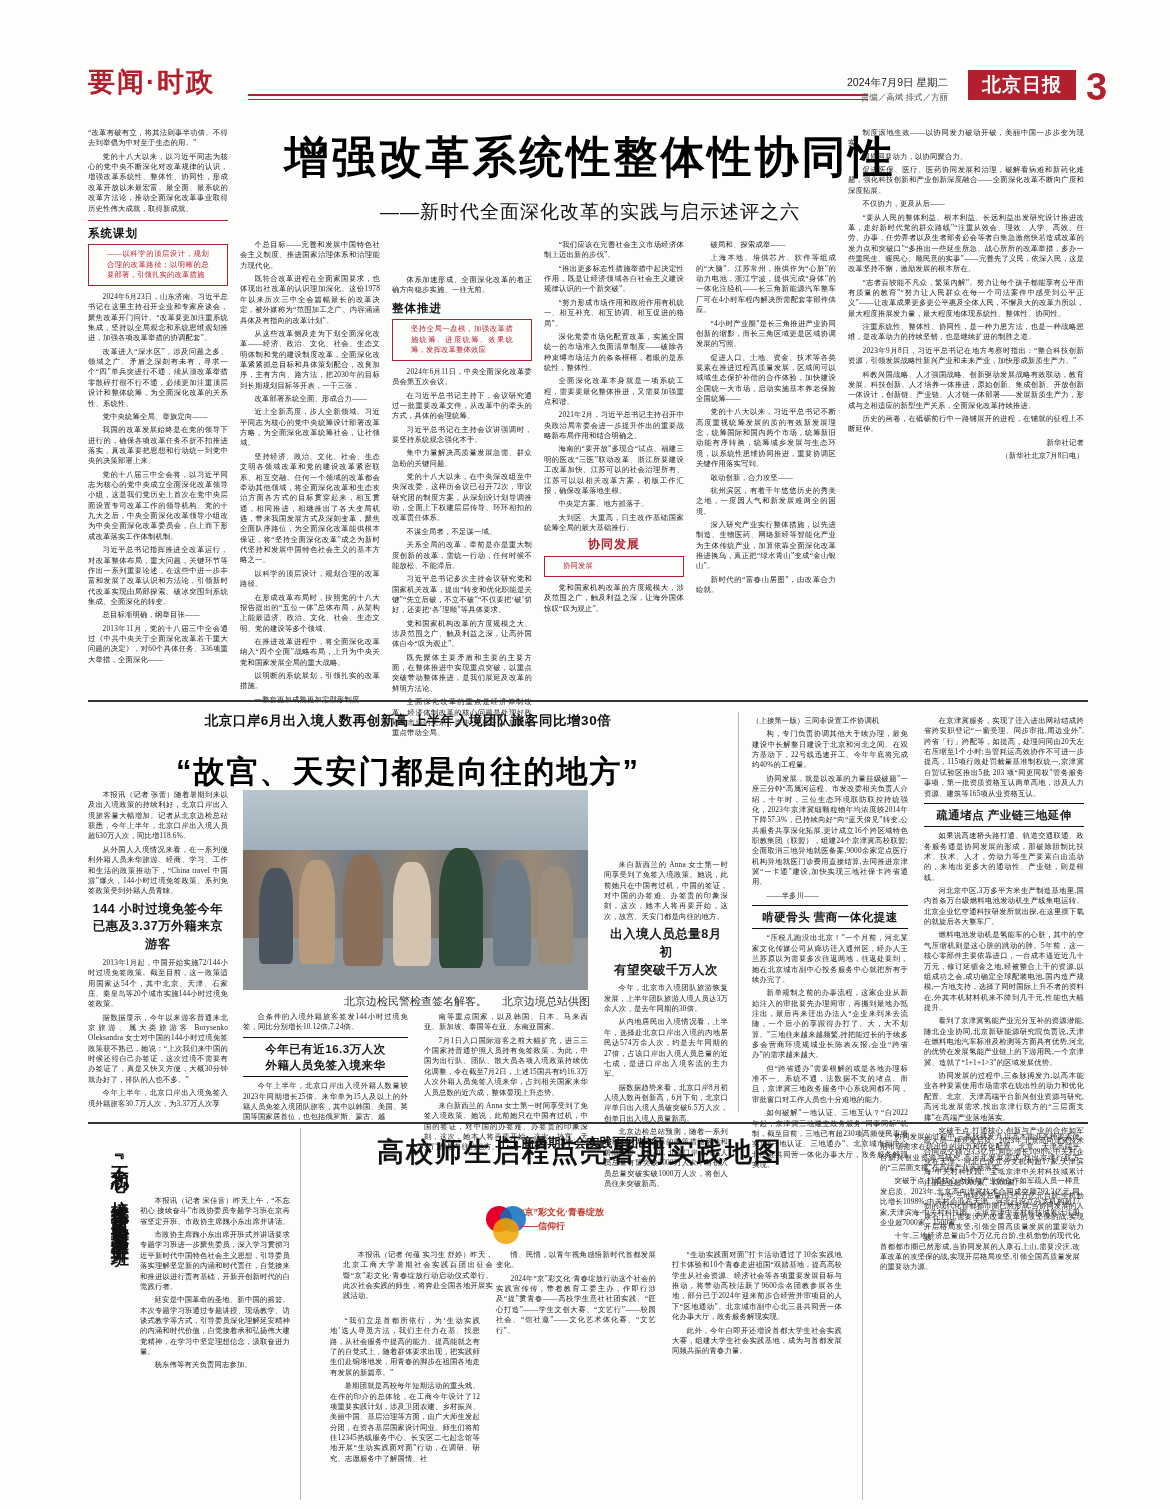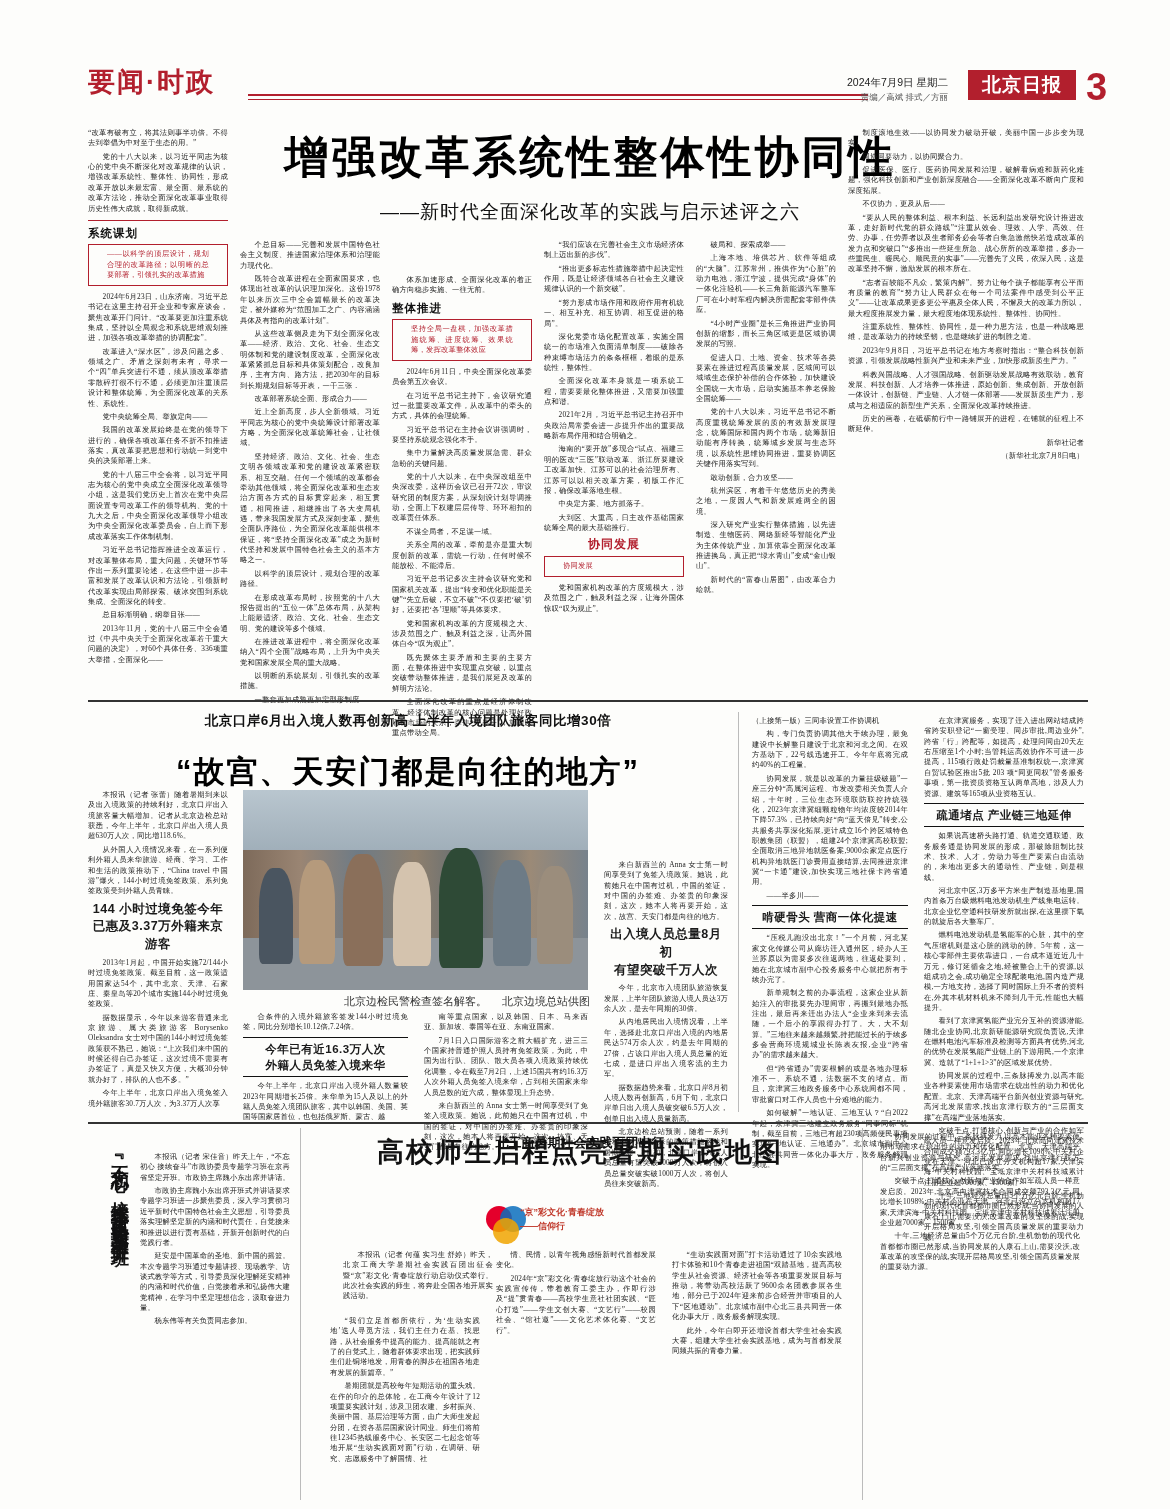--- a/index.html
+++ b/index.html
@@ -344,21 +344,21 @@
     <p>突破手点,打通核心,创新与产业的合作如军疏人员一样意发启质。2023年,北京高向津冀技术合同成交额793.3亿元,同比增长1098%;中关村企业在天津、河北已设立分支机构超17家,天津滨海-中关村科技园、宝坻京津中关村科技城累计注册企业超7000家、1500家。</p>
     <p>十年,三地经济总量由5个万亿元台阶,生机勃勃的现代化首都都市圈已然形成,当协同发展的人康石上山,需要没沃,改革改革的攻坚保的战,实现开层格局攻坚,引领全国高质量发展的重要动力源。</p>
     <p></p>
   </div>
 
   <div class="hr-thick" style="left:88px;top:1122px;width:1000px;"></div>
   <div class="rule-v" style="left:300px;top:1128px;height:372px;"></div>
   <div class="rule-v" style="left:862px;top:1128px;height:372px;"></div>
 
   <div class="vert-title">『不忘初心  接续奋斗』市政协委员专题学习班开班</div>
-  <div class="col" style="left:140px;top:1152px;width:150px;">
+  <div class="col" style="left:140px;top:1196px;width:150px;">
     <p>本报讯（记者 宋佳音）昨天上午，“不忘初心  接续奋斗”市政协委员专题学习班在京再省坚定开班。市政协主席魏小东出席并讲话。</p>
     <p>市政协主席魏小东出席开班式并讲话要求专题学习班进一步聚焦委员，深入学习贯彻习近平新时代中国特色社会主义思想，引导委员落实理解坚定新的内涵和时代责任，自觉接来和推进以进行责有基础，开新开创新时代的自觉践行者。</p>
     <p>延安是中国革命的圣地、新中国的摇篮。本次专题学习班通过专题讲授、现场教学、访谈式教学等方式，引导委员深化理解延安精神的内涵和时代价值，自觉接着承和弘扬伟大建党精神，在学习中坚定理想信念，汲取奋进力量。</p>
     <p>杨东伟等有关负责同志参加。</p>
   </div>
 
   <div class="b3-kicker">北工商暑期社会实践百团出征</div>
   <div class="b3-head">高校师生启程点亮暑期实践地图</div>
 
   <div class="logo-badge">

